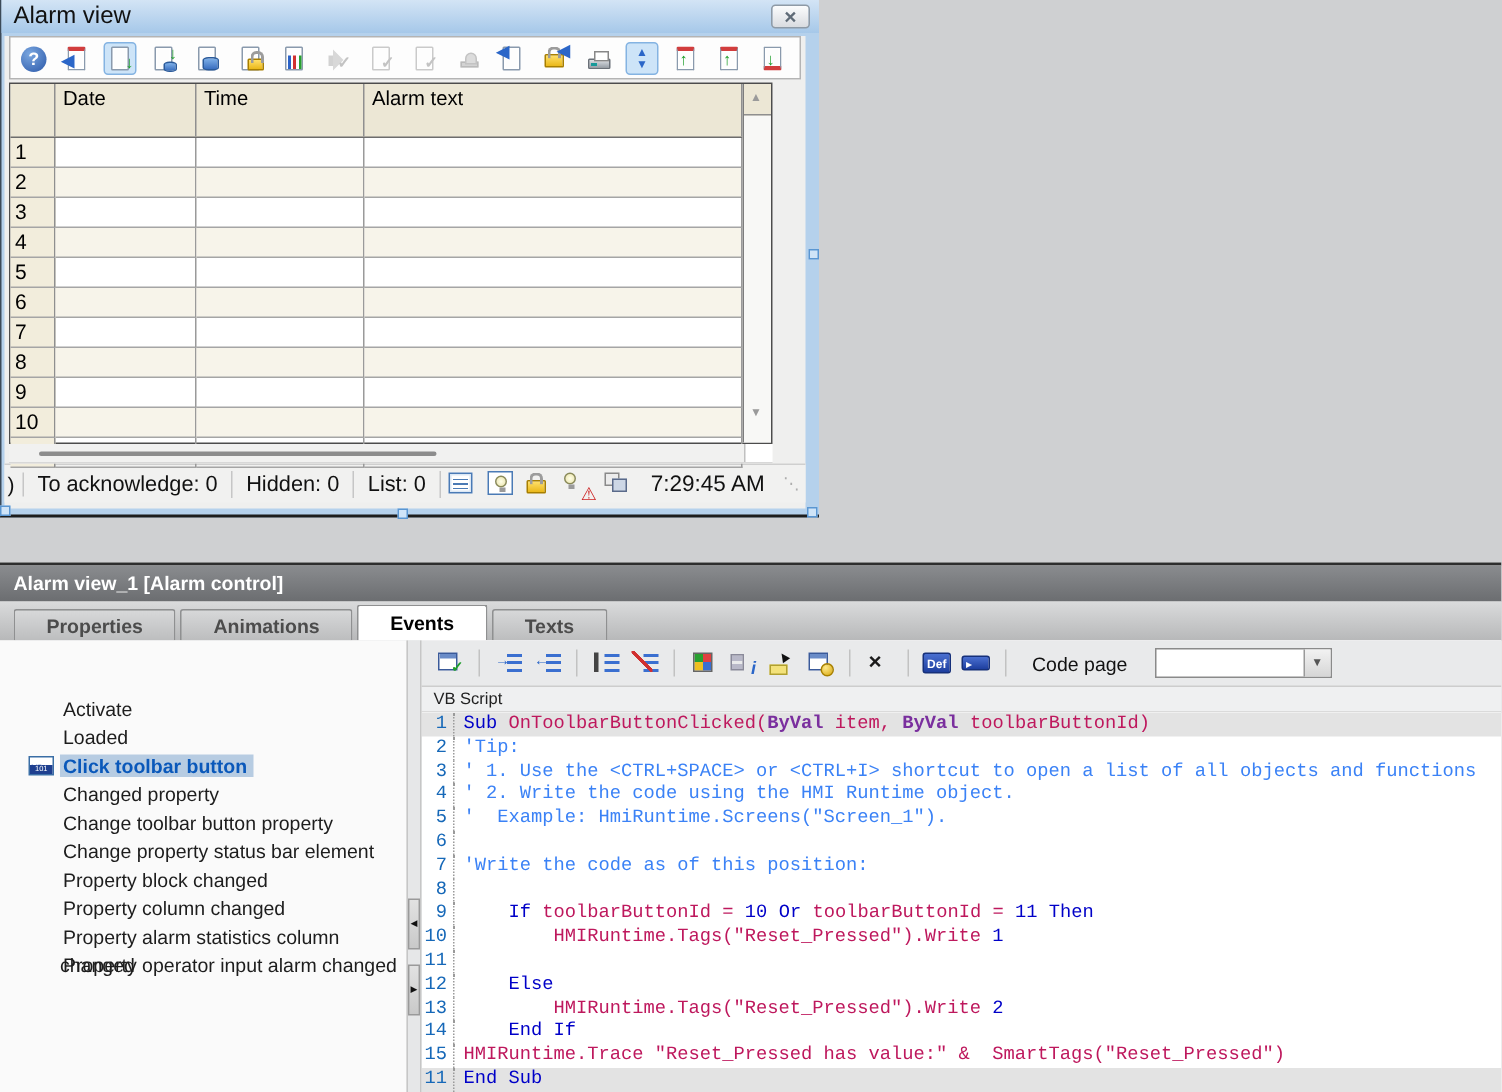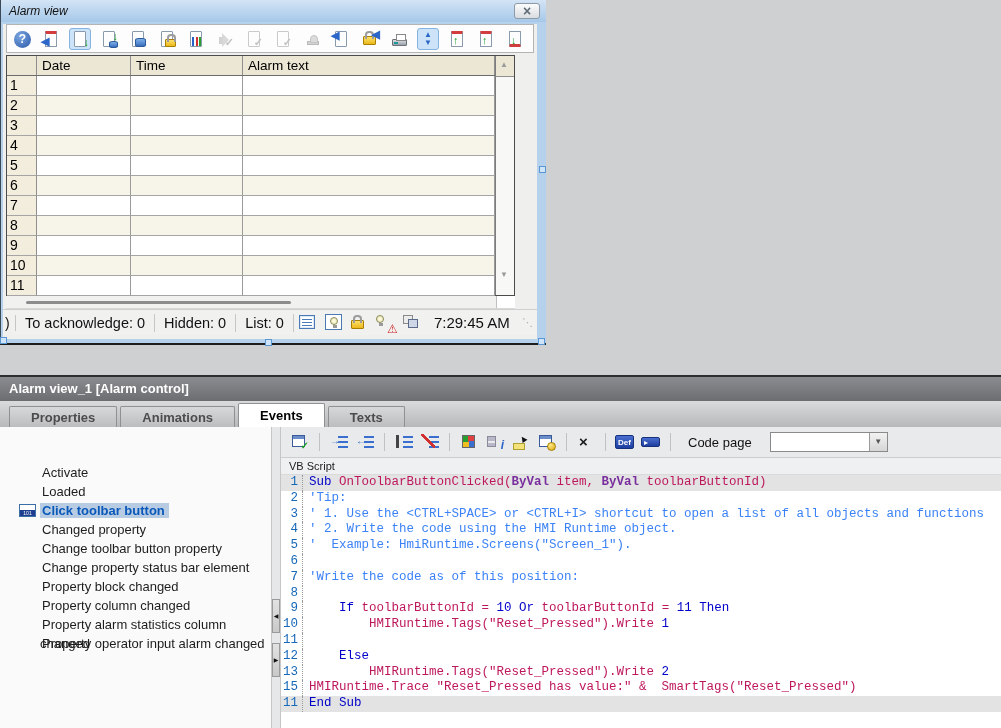--- a/index.html
+++ b/index.html
@@ -4,21 +4,21 @@
 <style>
   * { margin:0; padding:0; box-sizing:border-box; }
   html,body { width:1001px; height:728px; }
   body { font-family:"Liberation Sans", sans-serif; background:#cfd0d2; position:relative; overflow:hidden; }
 
   
   .alarm-window{ position:absolute; left:0; top:0; width:546px; height:345px;
     background:#b5d1ec; border-left:1px solid #3c4a58; border-bottom:2px solid #1d1d1d; }
   .titlebar{ height:22px; background:linear-gradient(#d3e4f5,#a6c8e9);
     display:flex; align-items:center; padding:0 6px 0 8px; }
-  .titlebar .title{ font-size:12px; color:#111; flex:1;font-style:italic; }
+  .titlebar .title{ font-size:16px; color:#111; flex:1; }
   .closebtn{ width:26px; height:16px; background:linear-gradient(#fbfcfd,#d9dce0);
     border:1px solid #8e9aa6; border-radius:3px; display:flex; align-items:center; justify-content:center; cursor:default;}
   .closebtn .x{ font-weight:900; font-size:14px; line-height:12px; color:#5f6b77; }
 
   .awin-inner{ margin:0 9px 0 2px; background:#efefee; height:315px; position:relative; }
 
   
   .awin-toolbar{ margin:2px 3px 2px 3px; height:29px; background:#fdfdfd; border:1px solid #b4b4b4;
     display:flex; align-items:center; padding:0 4px; gap:7px; }
   .tbi{ width:22px; height:22px; position:relative; border:1px solid transparent; border-radius:3px; flex:none; }
@@ -55,21 +55,21 @@
     background:#bcbcbc; border:1px solid #8a8a8a; border-radius:50% 50% 0 0; }
   .prn{ position:absolute; left:3px; top:10px; width:15px; height:7px; background:linear-gradient(#dde0e4,#99a0a8);
     border:1px solid #6a7078; border-radius:1px; }
   .prn::before{ content:""; position:absolute; left:3px; top:-6px; width:8px; height:5px; background:#fff; border:1px solid #888; }
   .prn::after{ content:""; position:absolute; left:1px; top:2px; width:4px; height:2px; background:#189a9a; }
   .ud{ position:absolute; left:6px; top:2px; color:#2b66c8; font-size:8px; line-height:8px; font-weight:bold; text-align:center; }
 
   
   .atable{ margin-left:3px; width:509px; height:241px; border:1px solid #4c4c4c; display:flex; background:#fff; }
   .tleft{ width:489px; }
-  .thead{ display:grid; grid-template-columns:30px 94px 112px 1fr; height:20px; background:#ece7d5;
+  .thead{ display:grid; grid-template-columns:30px 94px 112px 1fr; height:36px; background:#ece7d5;
     border-bottom:1px solid #6d6d6d; }
   .thead span{ font-size:13.5px; color:#000; padding:2px 0 0 5px; border-right:1px solid #8f8f8f; overflow:hidden; }
   .trow{ display:grid; grid-template-columns:30px 94px 112px 1fr; height:20px; }
   .trow .tnum{ background:#f2eddc; font-size:14px; color:#000; padding:1px 0 0 3px; border-right:1px solid #8f8f8f; border-bottom:1px solid #a5a5a5; }
   .trow .tcell{ border-right:1px solid #9a9a9a; border-bottom:1px solid #a5a5a5; }
   .trow.alt .tcell{ background:#f7f4ea; }
   .vscroll{ width:19px; border-left:1px solid #7d7d7d; background:#f8f8f6; position:relative; }
   .vscroll::before{ content:""; position:absolute; top:0; left:0; right:0; height:20px; background:#ece7d5; border-bottom:1px solid #8f8f8f; }
   .vs-up{ position:absolute; top:4px; left:4px; font-size:8px; color:#9a9a9a; z-index:1; }
   .vs-down{ position:absolute; bottom:16px; left:4px; font-size:8px; color:#9a9a9a; }
@@ -514,20 +514,24 @@
             </div>
             <div class="cline">
               <span class="ln">12</span>
               <span class="ct"><span class="tk pl">    </span><span class="tk kw">Else</span></span>
             </div>
             <div class="cline">
               <span class="ln">13</span>
               <span class="ct"><span class="tk pl">        HMIRuntime.Tags("Reset_Pressed").Write </span><span class="tk num">2</span></span>
             </div>
             <div class="cline">
+              <span class="ln">14</span>
+              <span class="ct"><span class="tk pl">    </span><span class="tk kw">End If</span></span>
+            </div>
+            <div class="cline">
               <span class="ln">15</span>
               <span class="ct"><span class="tk pl">HMIRuntime.Trace "Reset_Pressed has value:" &amp;  SmartTags("Reset_Pressed")</span></span>
             </div>
             <div class="cline gray">
               <span class="ln">11</span>
               <span class="ct"><span class="tk kw">End Sub</span></span>
             </div>
           </div>
       </div>
 

